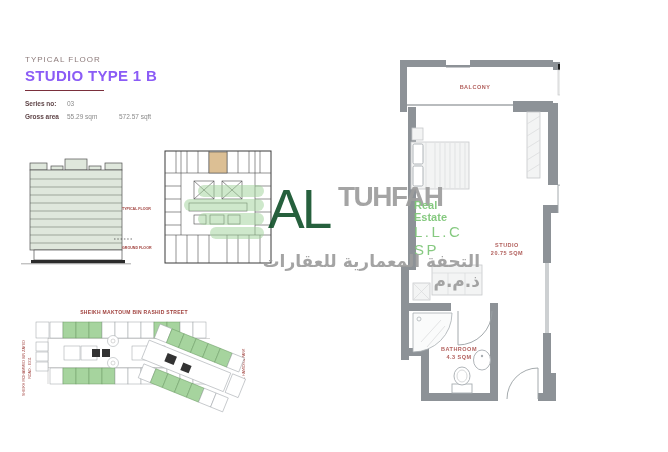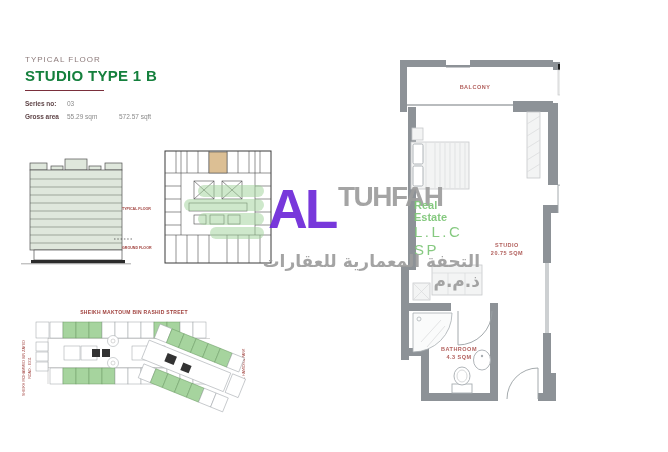--- a/index.html
+++ b/index.html
@@ -1,21 +1,21 @@
 <!DOCTYPE html>
 <html><head>
 <meta charset="utf-8">
 <style>
   html,body{margin:0;padding:0;background:#fff;}
   .page{position:relative;width:560px;height:452px;background:#ffffff;overflow:hidden;
         font-family:"Liberation Sans",sans-serif;}
   
   .header{position:absolute;left:25px;top:55px;}
   .eyebrow{font-size:8px;letter-spacing:1px;color:#8d7b7b;}
-  .title{font-size:15px;font-weight:700;color:#15803d;letter-spacing:.3px;margin-top:3px;}
+  .title{font-size:15px;font-weight:700;color:#8b5cf6;letter-spacing:.3px;margin-top:3px;}
   .rule{width:79px;border-top:1.6px solid #7a2f3b;margin:6px 0 9px;}
   .spec-row{display:flex;font-size:6.5px;margin-bottom:5.5px;align-items:baseline;}
   .spec-label{width:42px;font-weight:700;color:#5f4548;}
   .spec-v1{width:52px;color:#8a8a8a;}
   .spec-v2{color:#8a8a8a;}
   
   svg{position:absolute;}
   .w{fill:#8d9297;}
   .furn{fill:#f3f4f4;stroke:#c5c8ca;stroke-width:.8;}
   .fix{fill:#fff;stroke:#a7adb1;stroke-width:.9;}
@@ -28,22 +28,22 @@
   .ev-lbl{font:700 3.6px "Liberation Sans",sans-serif;fill:#a0413d;}
   .kp{stroke:#4a4a4a;stroke-width:.6;fill:none;}
   .sp-plot{fill:#fff;stroke:#9aa0a4;stroke-width:.5;}
   .sp-green{fill:#a6d49e;stroke:#6d9b66;stroke-width:.5;}
   .sp-road{stroke:#bdbdbd;stroke-width:.6;fill:none;}
   .sp-blk{fill:#333;}
   .sp-lbl{font:700 5px "Liberation Sans",sans-serif;fill:#a0413d;letter-spacing:.3px;text-anchor:middle;}
   .sp-side{font:400 3.6px "Liberation Sans",sans-serif;fill:#a0413d;text-anchor:middle;}
   
   .logo{position:absolute;left:0;top:0;z-index:6;opacity:.92;}
-  .logo-al{position:absolute;left:268px;top:182px;font-size:55px;line-height:1;font-weight:700;
-           color:#6d28d9;letter-spacing:-3px;}
+  .logo-al{position:absolute;left:268px;top:182px;font-size:55px;line-height:1;font-weight:400;
+           color:#14532d;letter-spacing:-3px;}
   .logo-words{position:absolute;left:319px;top:184px;font-weight:700;color:#9d9d9d;}
   .logo-w1{font-size:28px;line-height:.93;letter-spacing:-1.5px;margin-left:19px;}
   .logo-w2{font-size:28px;line-height:.95;letter-spacing:-1.5px;}
   .logo-sub{position:absolute;left:414px;top:187px;color:#7cc576;margin-top:12px;}
   .logo-s1{font-size:11px;font-weight:600;line-height:1.1;}
   .logo-s2{font-size:15px;font-weight:400;letter-spacing:2.5px;line-height:1.2;}
   .logo-ar{position:absolute;left:248px;top:251px;width:232px;direction:rtl;text-align:right;
            font-family:"DejaVu Sans",sans-serif;font-size:17px;font-weight:700;color:#9d9d9d;}
 </style>
 </head>

